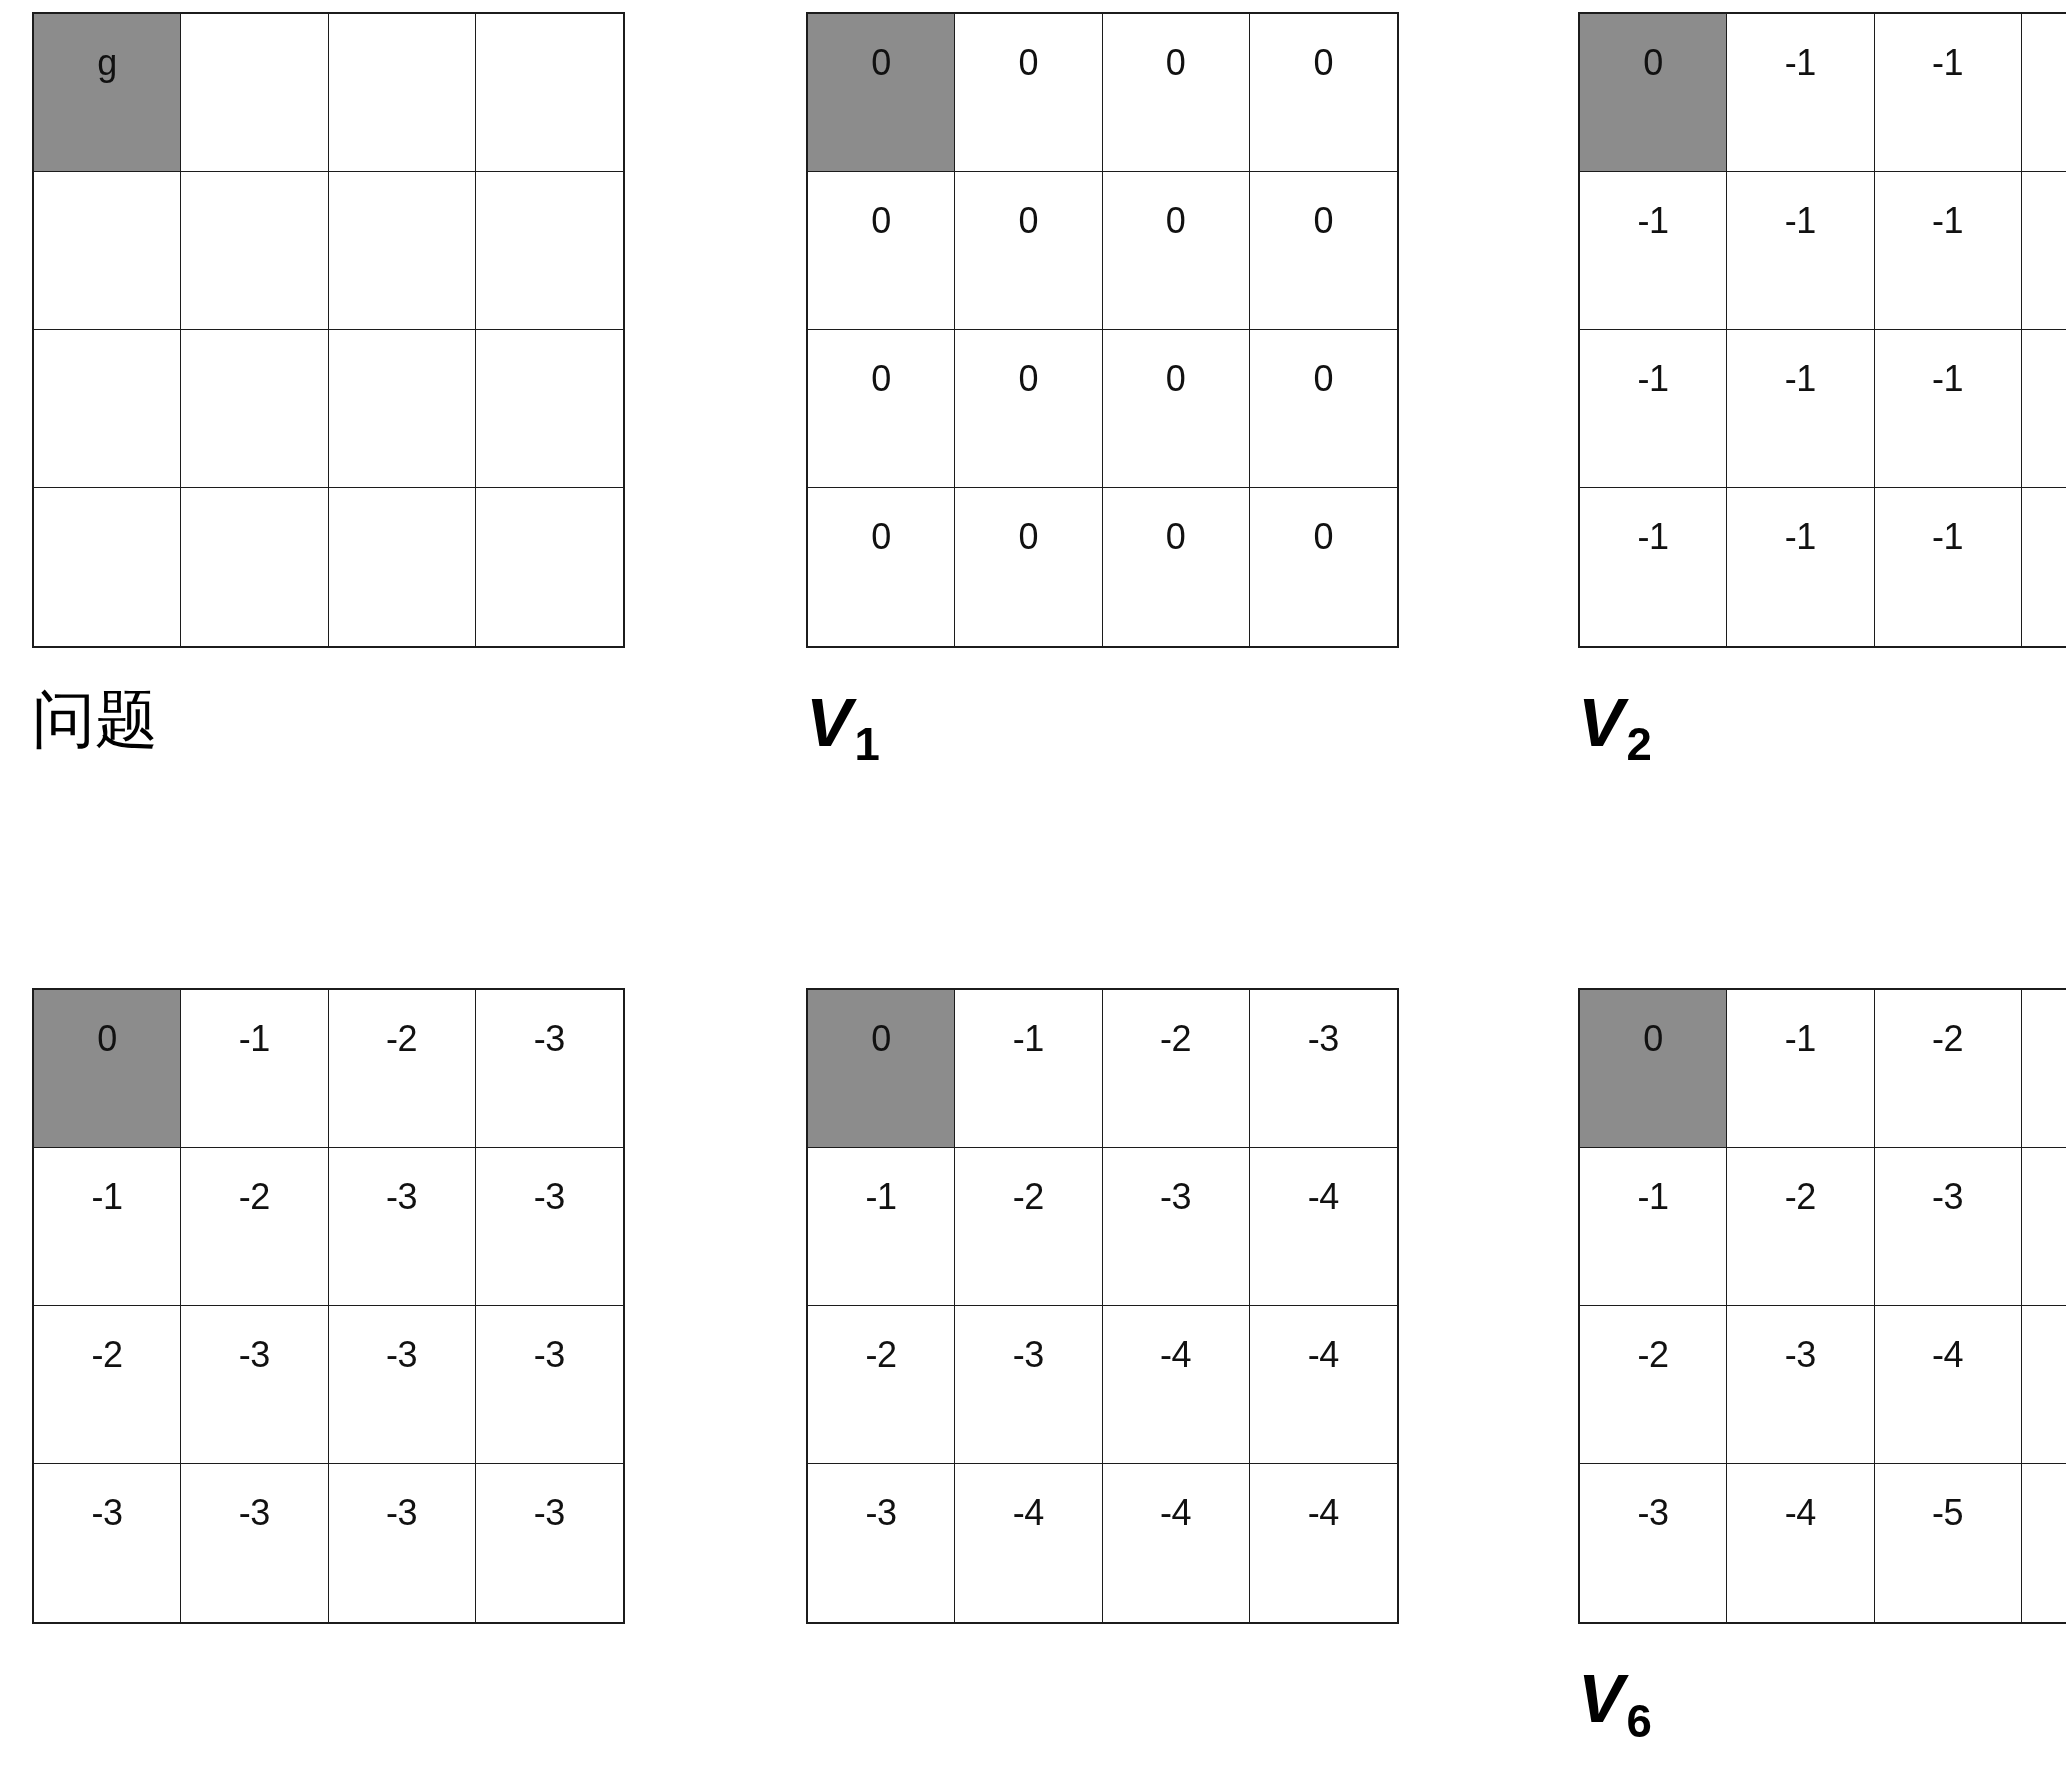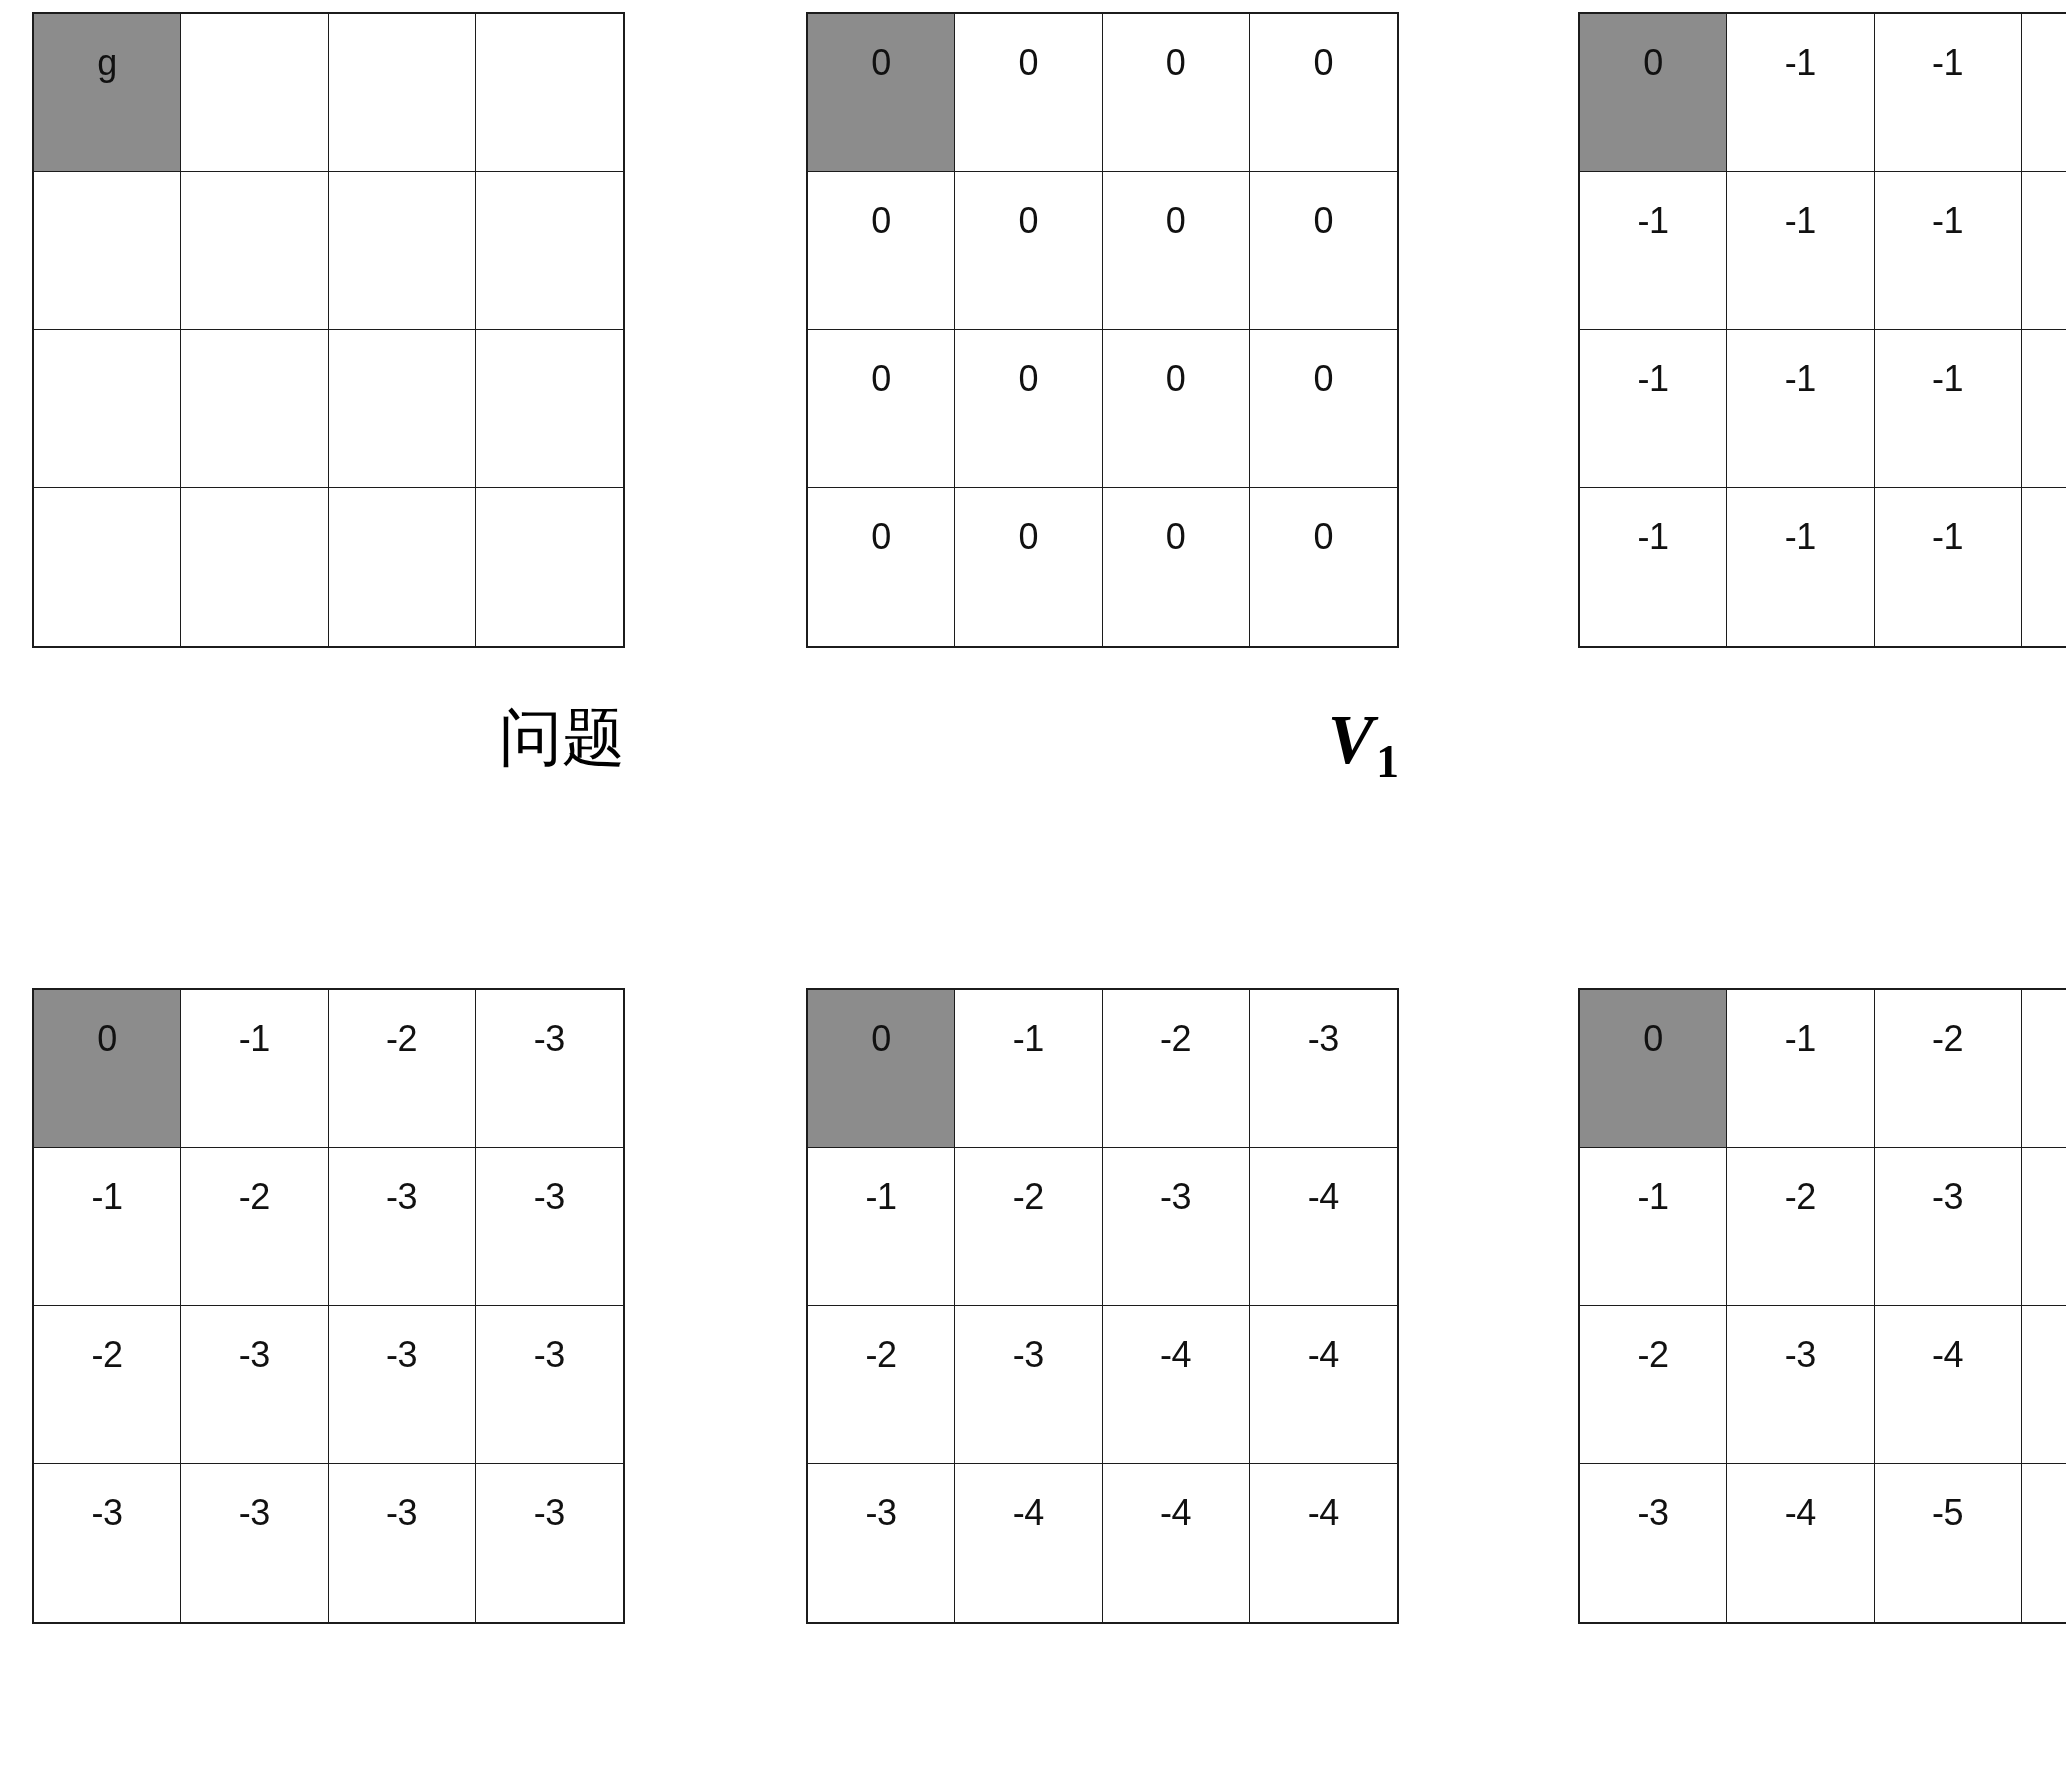--- a/index.html
+++ b/index.html
@@ -48,34 +48,34 @@
   }
   .cell:nth-child(4n) { border-right: none; }
   .cell:nth-child(n+13) { border-bottom: none; }
 
   .cell.shaded {
     background: #8c8c8c;
   }
 
   .panel-label {
     width: 100%;
-    text-align: right;
-    margin-top: 58px;
+    text-align: left;
+    margin-top: 40px;
     color: #000000;
     white-space: nowrap;
   }
 
   .label-cjk {
     font-family: "DejaVu Serif", "Liberation Serif", serif;
     font-size: 63px;
     line-height: 1;
   }
 
   .label-math {
-    font-family: Liberation Serif, serif;
+    font-family: Liberation Sans, sans-serif;
     font-size: 69px;
     line-height: 1;
     font-weight: bold;
   }
   .label-math .v-letter {
     font-style: italic;
     font-weight: bold;
   }
   .label-math .v-sub {
     font-style: normal;

